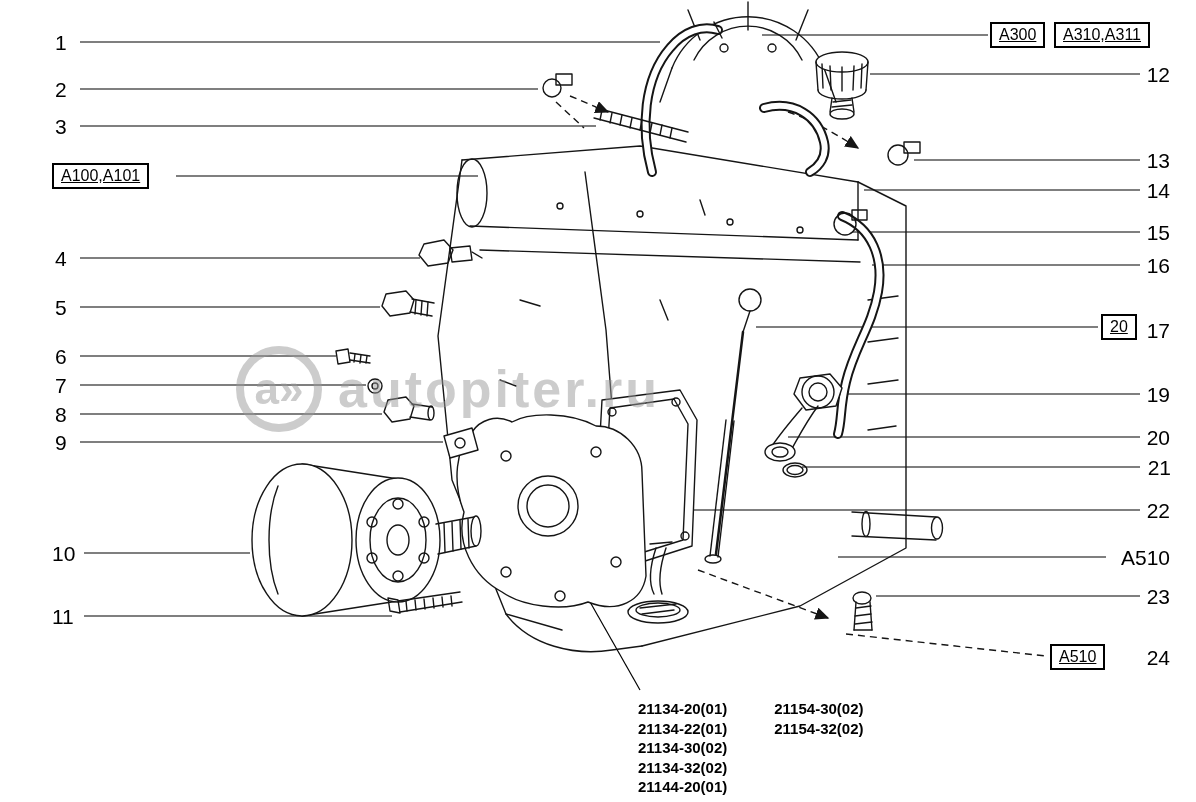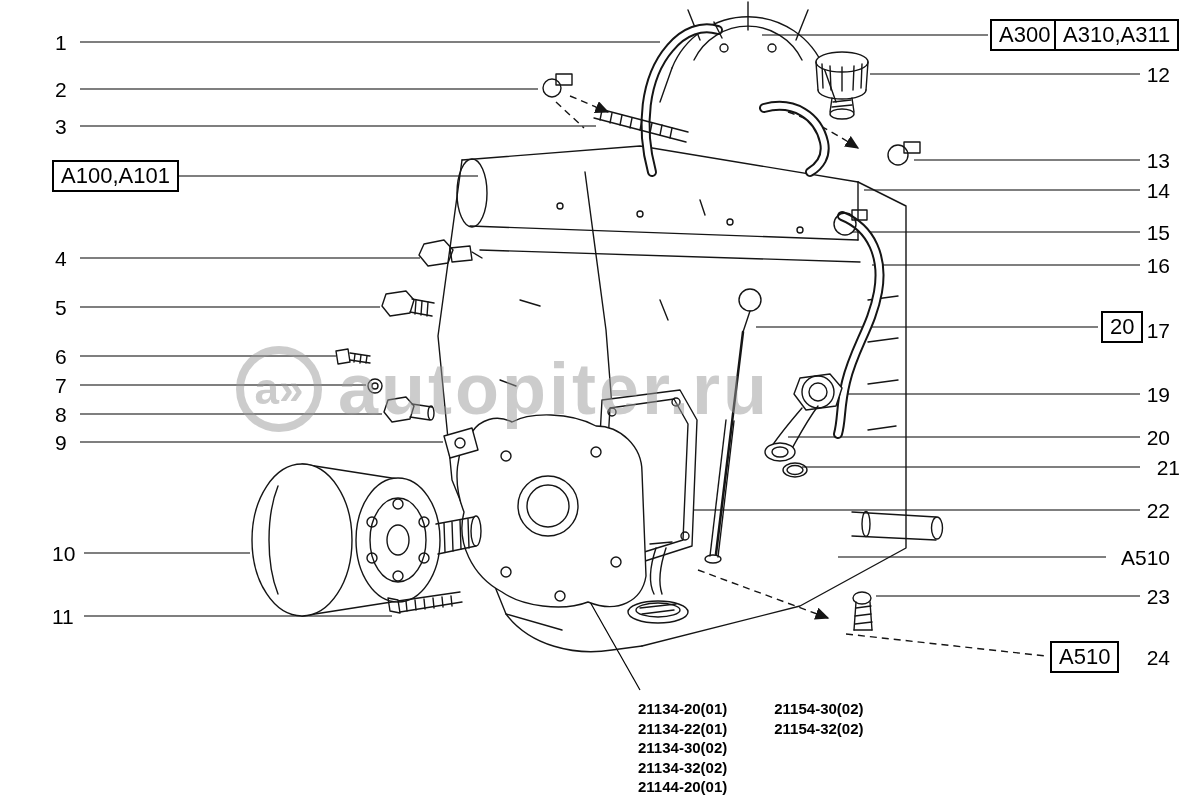--- a/index.html
+++ b/index.html
@@ -13,33 +13,33 @@
   .sw   { stroke:#151515; fill:#ffffff; stroke-width:1.4; stroke-linejoin:round; }
   .ldl  { stroke:#000; stroke-width:1.2; }
   .dash { stroke:#151515; stroke-width:1.4; fill:none; stroke-dasharray:7 5; }
   .hoseO{ stroke:#151515; stroke-width:10; fill:none; stroke-linecap:round; }
   .hoseI{ stroke:#ffffff; stroke-width:6;  fill:none; stroke-linecap:round; }
   .co {
     position:absolute; transform:translateY(-50%);
     font-size:21px; line-height:1; white-space:nowrap; color:#000;
   }
   .co.box {
-    border:2px solid #000; background:#fff; padding:3px 7px; font-size:22px;
+    border:2px solid #000; background:#fff; padding:3px 7px; font-size:16px;text-decoration:underline;
   }
   .watermark {
     position:absolute; left:236px; top:346px; display:flex; align-items:center;
     gap:16px; opacity:0.5; pointer-events:none;
   }
   .wm-logo {
     width:86px; height:86px; border:8px solid #9a9a9a; border-radius:50%;
     color:#9a9a9a; font-weight:bold; font-size:44px;
     display:flex; align-items:center; justify-content:center; flex:0 0 auto;
   }
   .wm-text {
-    font-size:72px; font-weight:bold; color:#9a9a9a; letter-spacing:3px; line-height:1;
+    font-size:52px; font-weight:bold; color:#9a9a9a; letter-spacing:3px; line-height:1;
   }
   .partnums {
     position:absolute; left:638px; top:699px; display:flex; gap:47px;
     font-weight:bold; font-size:15px;justify-content:center;
   }
   .pn-col { display:flex; flex-direction:column; }
   .pn-col span { line-height:19.5px; white-space:nowrap; }
 </style>
 </head>
 <body>
@@ -348,21 +348,21 @@
   <span class="co box" style="left:1054px;top:35px">A310,A311</span>
   <span class="co" style="right:26px;top:74px">12</span>
   <span class="co" style="right:26px;top:160px">13</span>
   <span class="co" style="right:26px;top:190px">14</span>
   <span class="co" style="right:26px;top:232px">15</span>
   <span class="co" style="right:26px;top:265px">16</span>
   <span class="co box" style="left:1101px;top:327px">20</span>
   <span class="co" style="right:26px;top:330px">17</span>
   <span class="co" style="right:26px;top:394px">19</span>
   <span class="co" style="right:26px;top:437px">20</span>
-  <span class="co" style="right:16px;top:467px">21</span>
+  <span class="co" style="right:25px;top:467px">21</span>
   <span class="co" style="right:26px;top:510px">22</span>
   <span class="co" style="right:26px;top:557px">A510</span>
   <span class="co" style="right:26px;top:596px">23</span>
   <span class="co box" style="left:1050px;top:657px">A510</span>
   <span class="co" style="right:26px;top:657px">24</span>
 
   <div class="partnums">
     <div class="pn-col">
       <span>21134-20(01)</span>
       <span>21134-22(01)</span>

